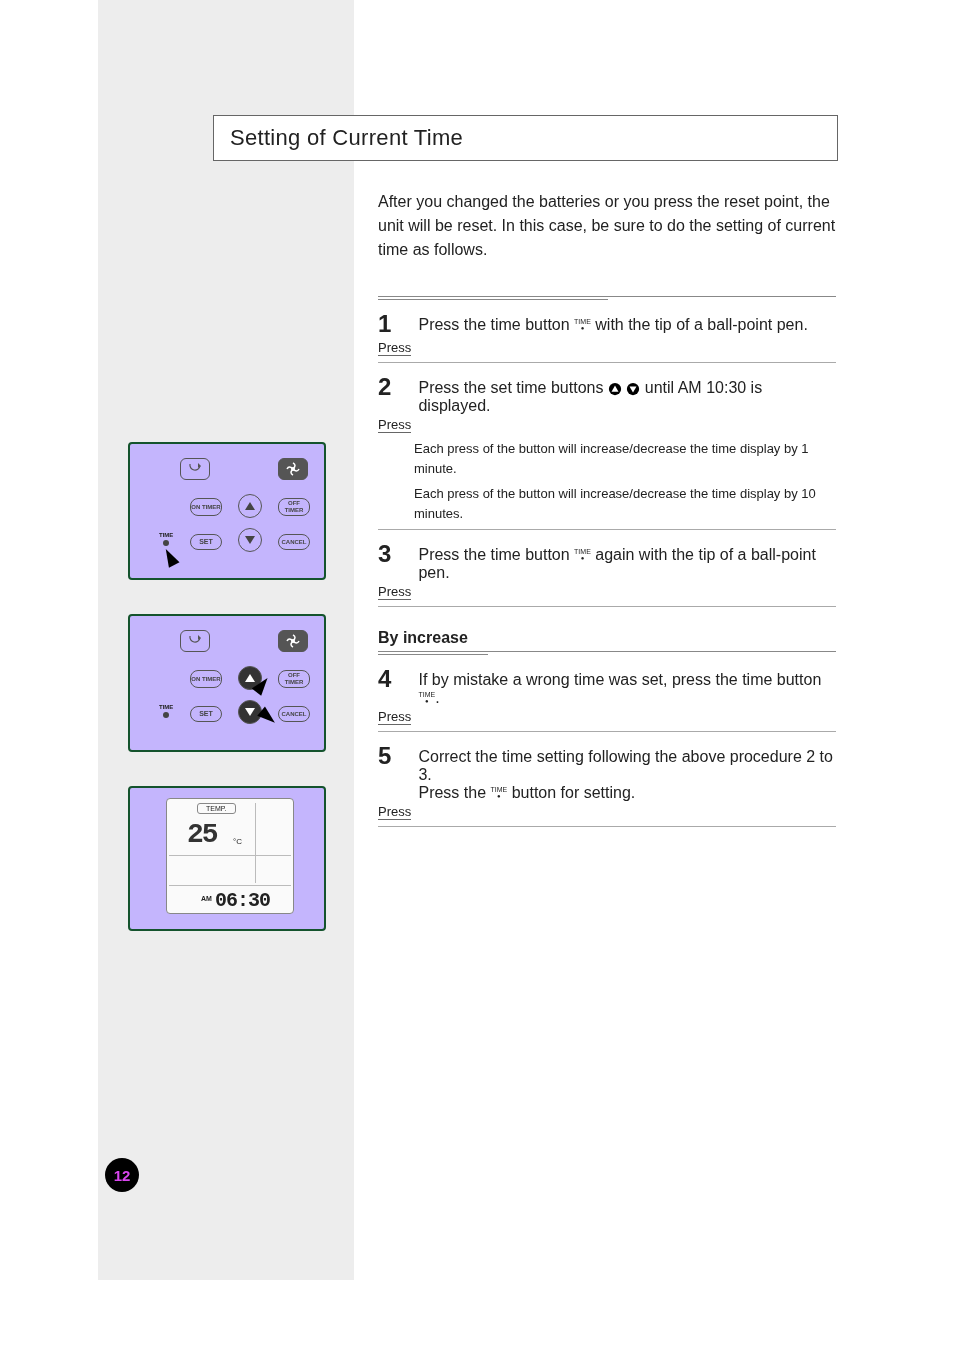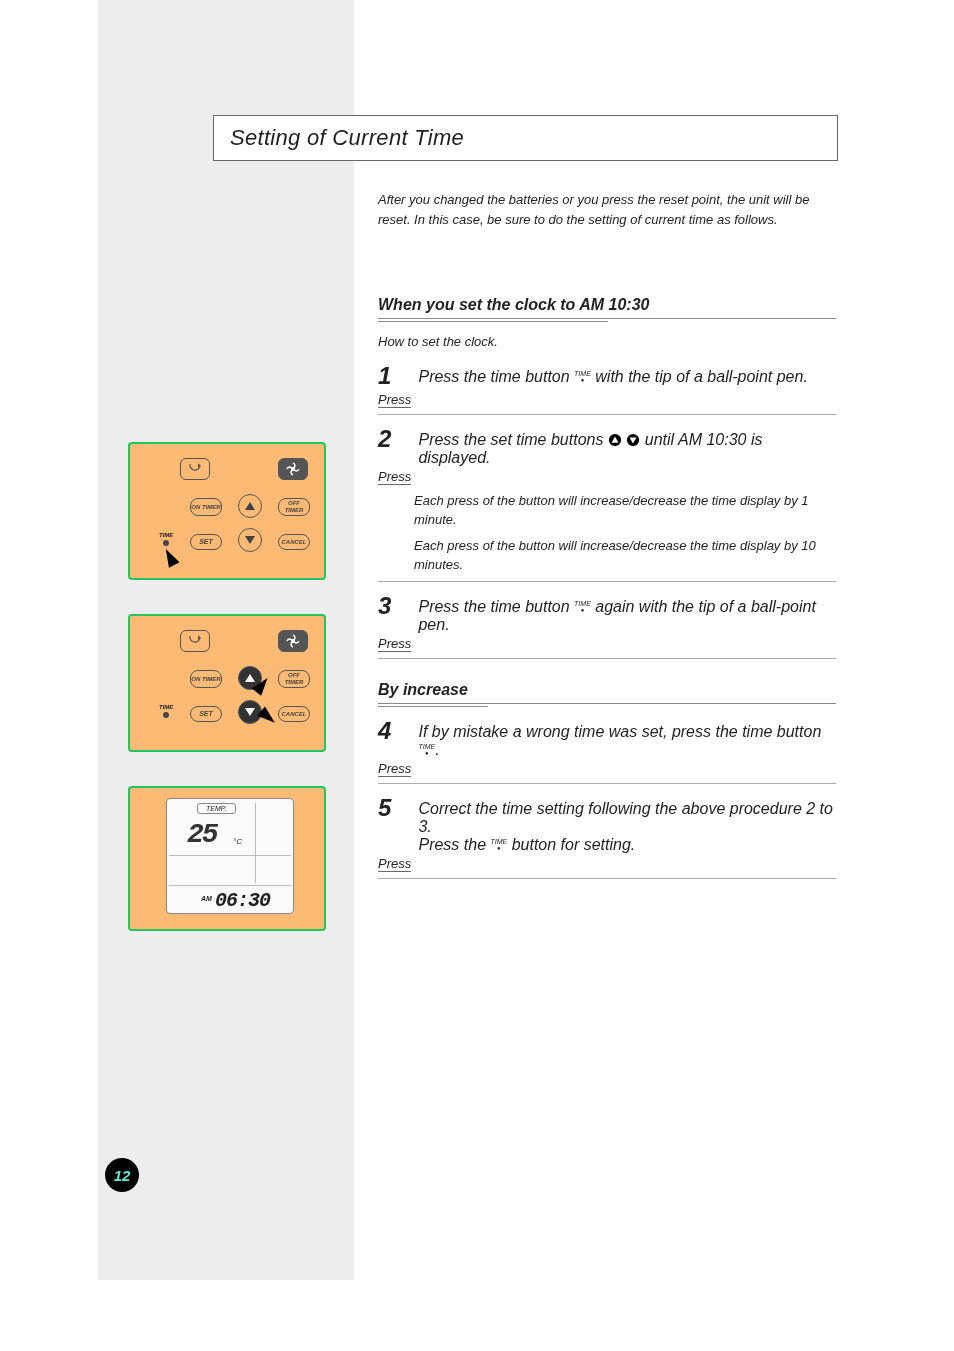--- a/index.html
+++ b/index.html
@@ -8,21 +8,20 @@
       height: 1351px;
       background: #fff;
       font-family: Arial, Helvetica, sans-serif;
       position: relative;
       color: #222;
     }
     .page {
       position: relative;
       width: 954px;
       height: 1064px;
-      font-style: italic;
     }
     .left-col {
       position: absolute;
       left: 98px;
       top: 0;
       width: 256px;
       height: 1280px;
       background: #ededed;
     }
     .page-title {
@@ -37,21 +36,21 @@
       align-items: center;
       padding-left: 16px;
       font-size: 22px;
       letter-spacing: 0.3px;
     }
     .intro {
       position: absolute;
       left: 378px;
       top: 190px;
       width: 458px;
-      font-size: 13px;
+      font-size: 16px;
       line-height: 1.5;
     }
     .steps {
       position: absolute;
       left: 378px;
       top: 296px;
       width: 458px;
     }
     .step-title {
       font-size: 16px;
@@ -105,39 +104,39 @@
       margin-bottom: 6px;
     }
     .small-press {
       display: inline-block;
       width: 14px;
       height: 14px;
       vertical-align: middle;
     }
     .panel {
       position: absolute;
-      background: #fdba74;
-      border: 2px solid #22c55e;
+      background: #c4b5fd;
+      border: 2px solid #14532d;
       border-radius: 4px;
     }
     .panel1 { left: 128px; top: 442px; width: 198px; height: 138px; }
     .panel2 { left: 128px; top: 614px; width: 198px; height: 138px; }
     .panel3 { left: 128px; top: 786px; width: 198px; height: 145px; }
     .page-num-circle {
       position: absolute;
       left: 105px;
       top: 1158px;
       width: 34px;
       height: 34px;
       background: #000;
       border-radius: 50%;
       display: flex;
       align-items: center;
       justify-content: center;
-      color: #5eead4;
+      color: #d946ef;
       font-size: 15px;
       font-weight: bold;
     }
     .remote-btn {
       position: absolute;
       border: 1.5px solid #555;
       border-radius: 8px;
       display: flex;
       align-items: center;
       justify-content: center;
@@ -285,24 +284,22 @@
       <div class="lcd-time" style="position:absolute;left:48px;top:90px;font-size:20px;">06:30</div>
     </div>
   </div>
 
   <div class="page-num-circle">
     <span>12</span>
   </div>
 
   <div class="steps">
 
-    <div class="step-title">When you set the clock to AM 10:30</div>
     <hr class="rule-major" style="width:458px;">
     <hr class="rule-major" style="width:230px;margin-top:-4px;margin-bottom:10px;">
-    <div class="step-body">How to set the clock.</div>
 
     
     <div class="step">
       <span class="step-num">1</span>
       <span class="step-line">
         <span>Press the time button <span class="time-icon">TIME</span> with the tip of a ball-point pen.</span>
       </span>
       <div><span class="step-label">Press</span></div>
     </div>
     <hr class="step-rule">

